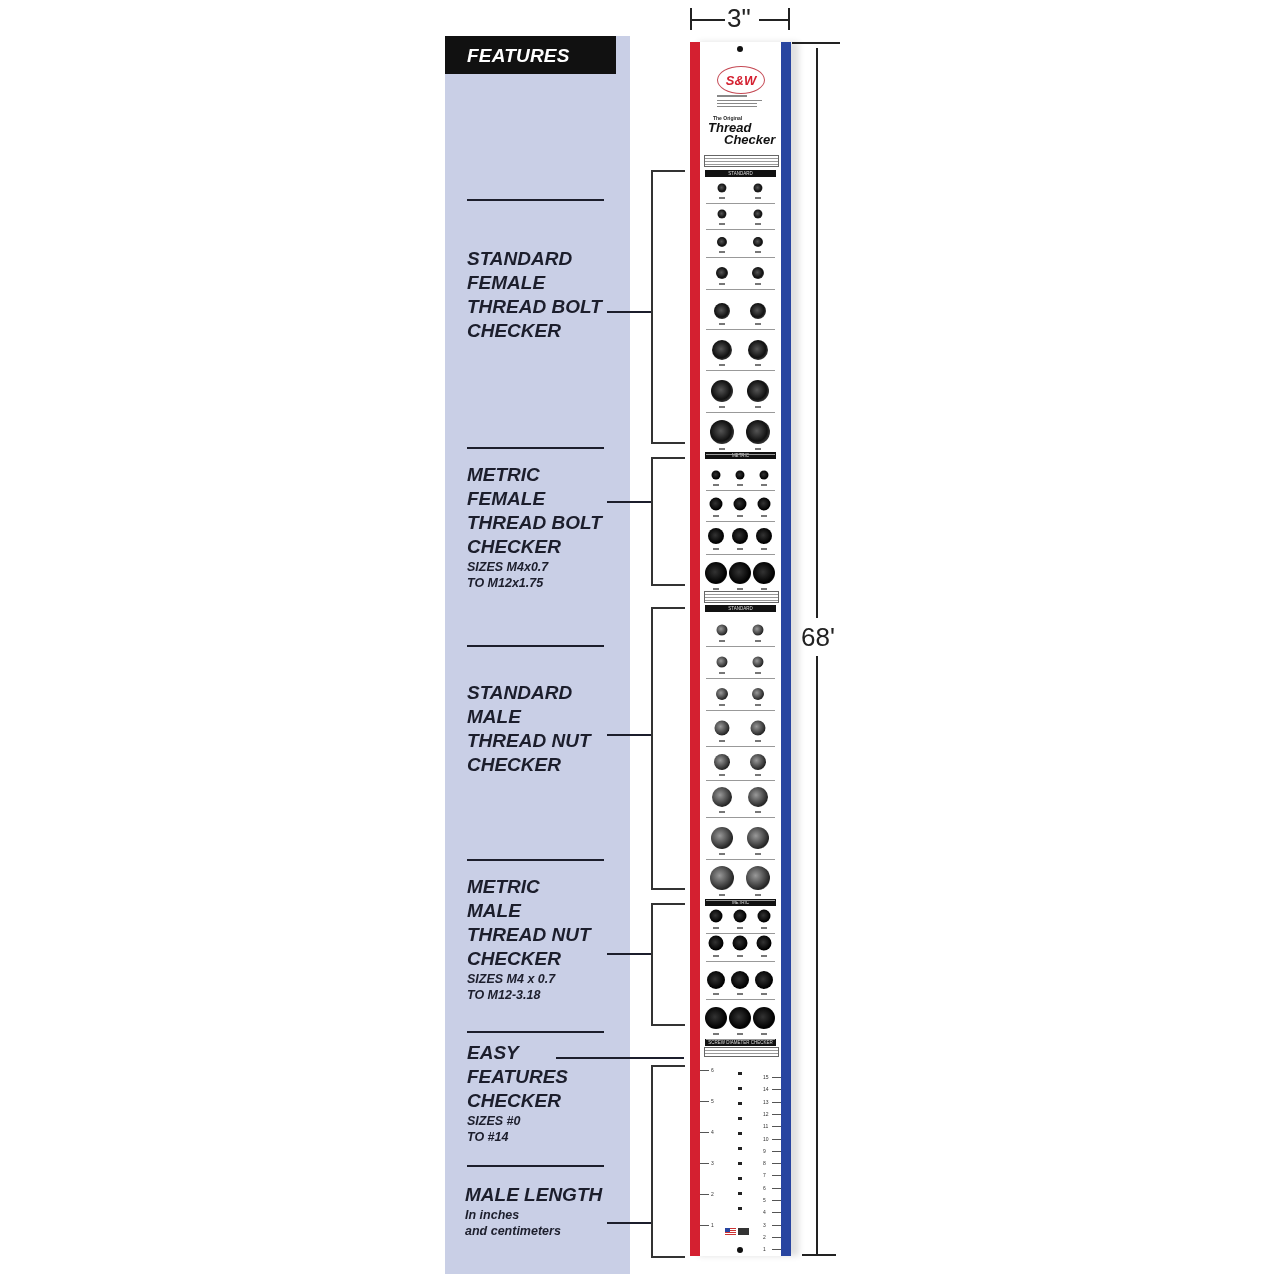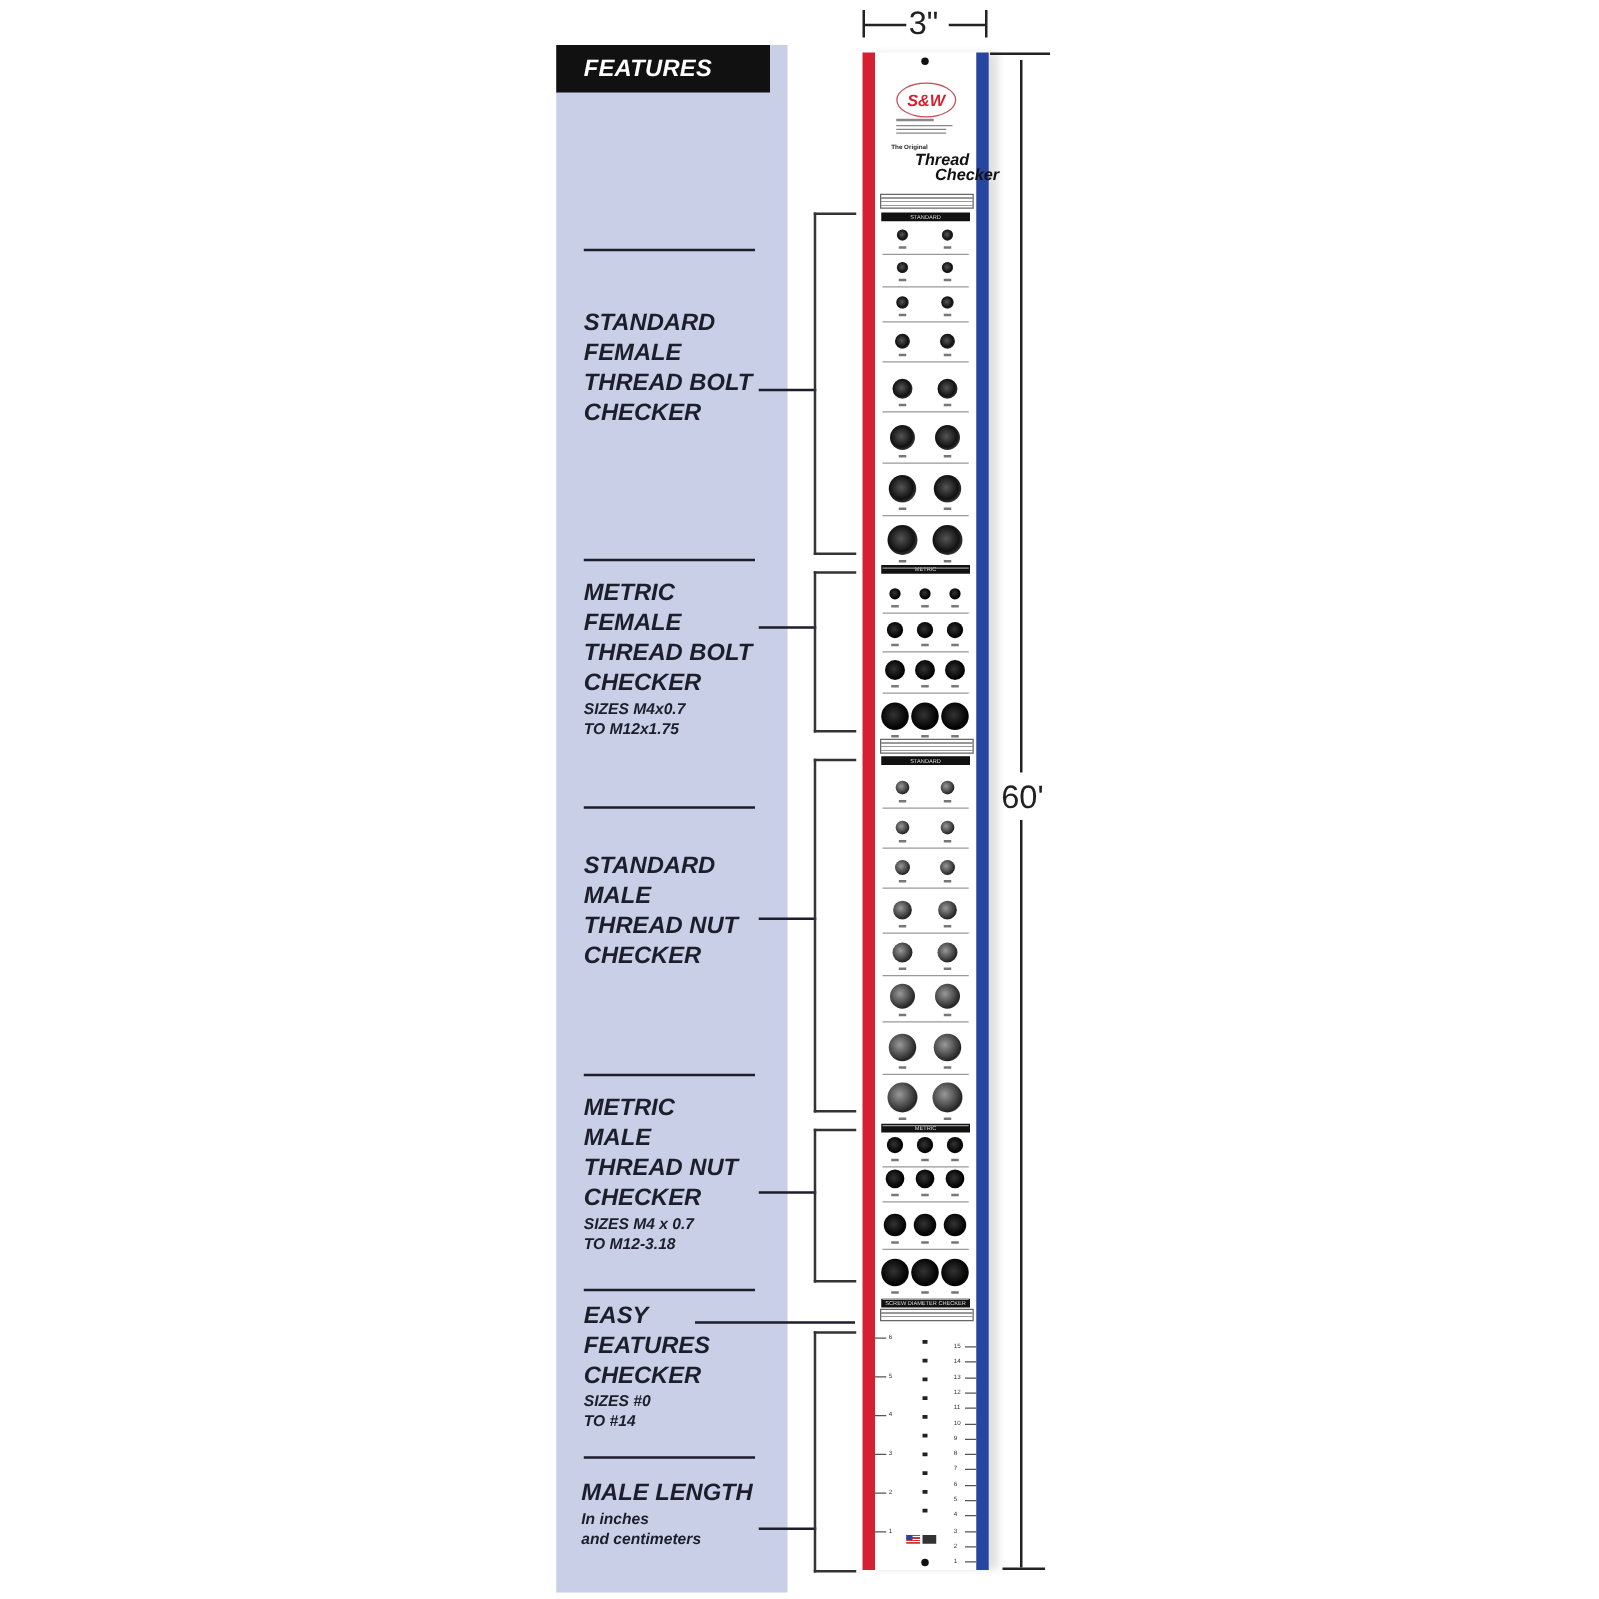--- a/index.html
+++ b/index.html
@@ -14,21 +14,21 @@
   .leader{position:absolute;height:2px;background:#1c1e2c;}
   .bracket{position:absolute;left:651px;width:32px;border:2px solid #333;border-right:none;}
   .strip{position:absolute;left:690px;top:42px;width:101px;height:1214px;background:#ffffff;box-shadow:8px 0 6px rgba(0,0,0,0.12);}
   .strip-red{position:absolute;left:0;top:0;width:10px;height:100%;background:#d42030;}
   .strip-blue{position:absolute;right:0;top:0;width:10px;height:100%;background:#2845a0;}
   .strip-inner{position:absolute;left:10px;top:0;right:10px;height:100%;}
   .mount-hole{position:absolute;width:6px;height:6px;border-radius:50%;background:#111;}
   .logo{position:absolute;left:17px;top:24px;width:46px;height:26px;border-radius:50%;border:1.5px solid #c54a55;display:flex;align-items:center;justify-content:center;color:#d42030;font-weight:bold;font-style:italic;font-size:13px;}
   .fine{position:absolute;background:#888;height:2px;}
   .brand-small{position:absolute;left:13px;top:73px;font-size:5px;font-weight:bold;color:#222;}
-  .brand-main{position:absolute;left:32px;top:80px;font-size:13px;font-weight:bold;font-style:italic;color:#111;line-height:12px;}
+  .brand-main{position:absolute;left:8px;top:80px;font-size:13px;font-weight:bold;font-style:italic;color:#111;line-height:12px;}
   .brand-main span{display:block;}
   .brand-main .c{padding-left:16px;}
   .label-bar{position:absolute;left:5px;width:71px;height:7px;background:#111;color:#ddd;font-size:4.5px;text-align:center;line-height:7px;}
   .notebox{position:absolute;left:4px;width:73px;height:10px;border:1px solid #666;background:repeating-linear-gradient(#fff 0 2px,#999 2px 3px);}
   .hole{position:absolute;border-radius:50%;background:radial-gradient(circle at 45% 45%,#555 0,#111 55%,#333 70%,#aaa 78%,#eee 90%);transform:translate(-50%,-50%);}
   .hole.male{background:radial-gradient(circle at 40% 40%,#999 0,#444 50%,#222 70%,#aaa 80%,#eee 92%);}
   .hole.metric{background:radial-gradient(circle at 45% 45%,#333 0,#000 65%,#222 80%,#ddd 95%);}
   .hlabel{position:absolute;width:6px;height:2px;background:#777;transform:translate(-50%,0);}
   .rowline{position:absolute;left:6px;width:69px;height:1px;background:#999;}
   .ruler-mark{position:absolute;height:1px;background:#555;}
@@ -122,21 +122,21 @@
 <div class="dim-line-v" style="left:690px;top:8px;height:22px"></div>
 <div class="dim-line-v" style="left:788px;top:8px;height:22px"></div>
 <div class="dim-line-h" style="left:692px;top:19px;width:33px"></div>
 <div class="dim-line-h" style="left:759px;top:19px;width:29px"></div>
 <div class="dim-text" style="left:727px;top:3px;font-size:26px;">3"</div>
 
 <div class="dim-line-h" style="left:792px;top:42px;width:48px"></div>
 <div class="dim-line-h" style="left:802px;top:1254px;width:34px"></div>
 <div class="dim-line-v" style="left:816px;top:48px;height:570px"></div>
 <div class="dim-line-v" style="left:816px;top:656px;height:598px"></div>
-<div class="dim-text" style="left:801px;top:622px;font-size:26px;">60'</div>
+<div class="dim-text" style="left:801px;top:622px;font-size:26px;">68'</div>
 
 <div class="strip">
   <div class="strip-red"></div>
   <div class="strip-blue"></div>
   <div class="strip-inner">
     <div class="mount-hole" style="left:37px;top:4px"></div>
 
     <div class="logo">S&amp;W</div>
     <div class="fine" style="left:17px;top:53px;width:30px"></div>
     <div class="fine" style="left:17px;top:58px;width:45px;height:1px"></div>

